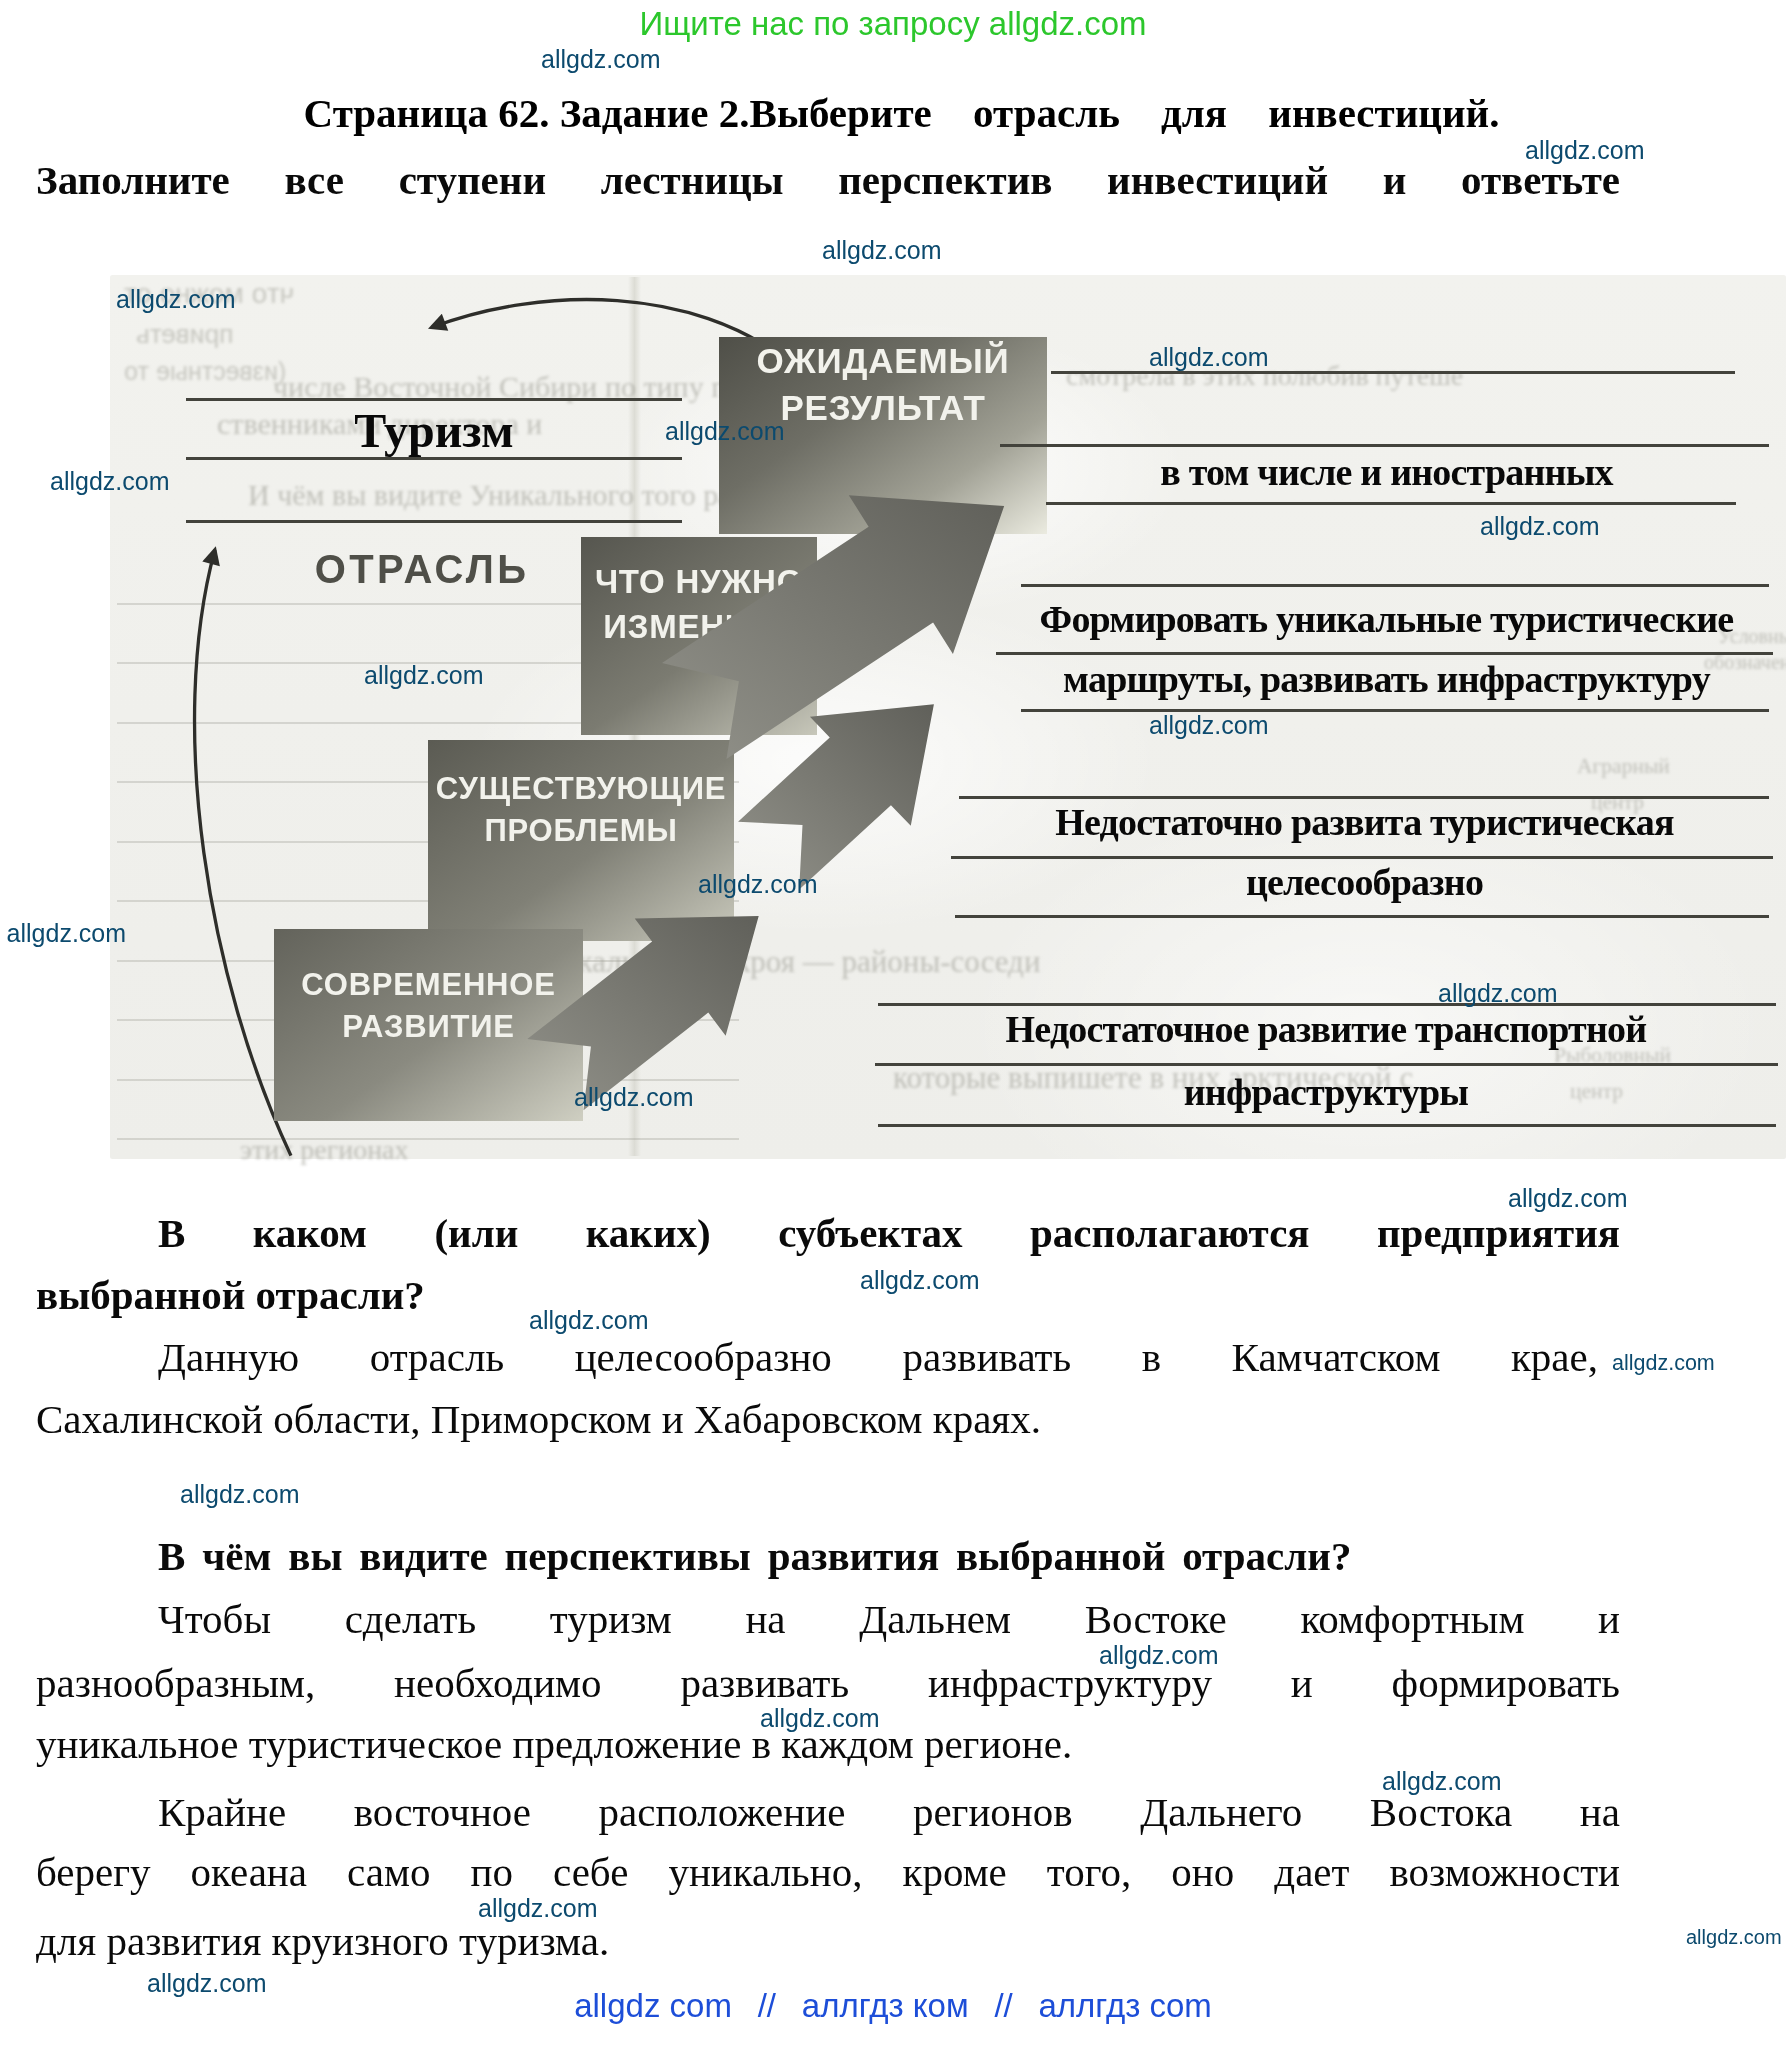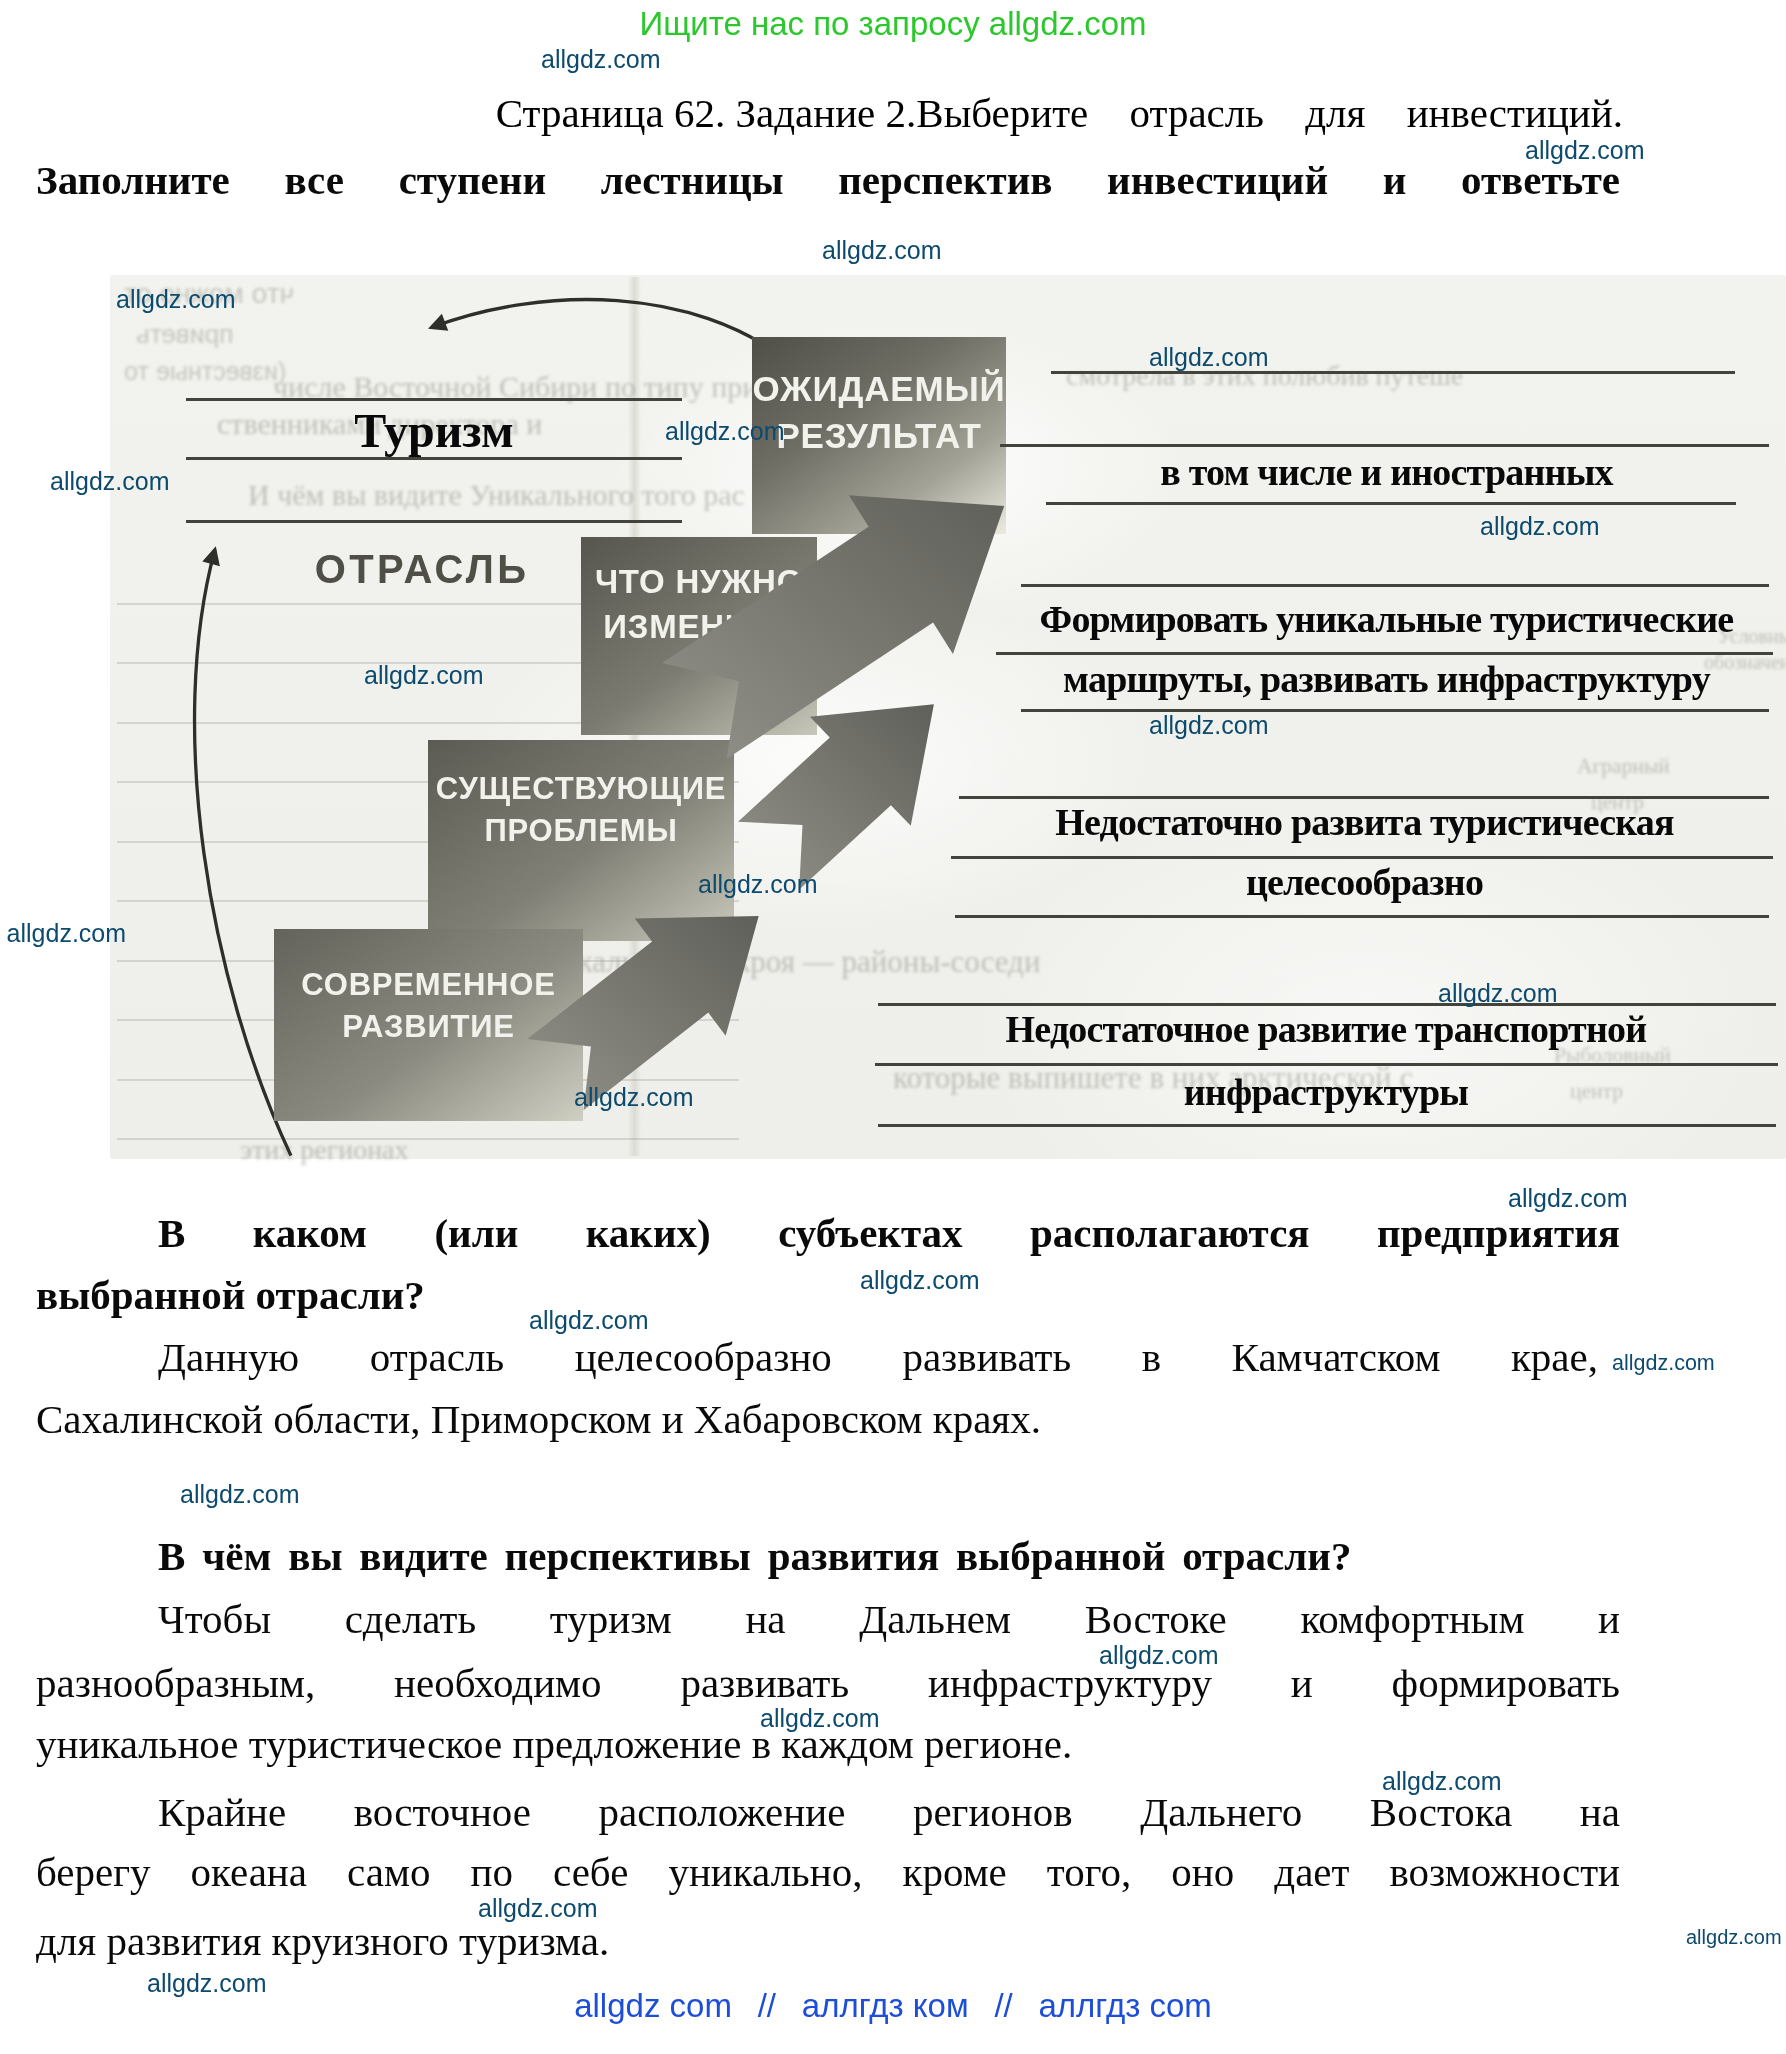--- a/index.html
+++ b/index.html
@@ -10,22 +10,22 @@
          font-family:"Liberation Sans",sans-serif;font-size:33px;}
   
   .wm{position:absolute;font-family:"Liberation Sans",sans-serif;color:#0c4a6e;
       white-space:nowrap;z-index:10;}
   
   .t{position:absolute;left:36px;width:1584px;font-family:"Liberation Serif",serif;
      font-size:41px;line-height:1.22;color:#0a0a0a;z-index:5;}
   .bold{font-weight:bold;}
   .ind{text-indent:122px;}
   .jl{text-align:justify;text-align-last:justify;}
-  #title1{position:absolute;left:168px;top:89px;width:1455px;display:flex;
-          justify-content:flex-end;font-size:41px;font-weight:normal;z-index:5;}
+  #title1{position:absolute;left:174px;top:89px;width:1455px;display:flex;
+          justify-content:center;font-size:41px;font-weight:bold;z-index:5;}
   #title1 .r{word-spacing:31px;}
   
   #scan{position:absolute;left:110px;top:275px;width:1676px;height:884px;z-index:0;
         border-radius:2.5px;
         background:
           radial-gradient(ellipse 413px 215px at 47% 22%, rgba(255,255,255,.95), rgba(255,255,255,0) 70%),
           radial-gradient(ellipse 496px 248px at 42% 55%, rgba(255,255,255,.80), rgba(255,255,255,0) 70%),
           radial-gradient(ellipse 579px 331px at 75% 85%, rgba(255,255,255,.55), rgba(255,255,255,0) 70%),
           linear-gradient(#f2f2ee,#eeeeea);}
   #crease{position:absolute;left:628px;top:277px;width:13.2px;height:879px;z-index:1;
@@ -35,21 +35,21 @@
       opacity:.55;white-space:nowrap;z-index:1;}
   .gh.m{transform:scaleX(-1);font-family:"Liberation Sans",sans-serif;color:#a3a39a;}
   
   .lay{position:absolute;left:0;top:0;pointer-events:none;}
   #svgU{z-index:2;} #svgO{z-index:4;}
   
   .sbox{position:absolute;box-sizing:border-box;color:#f2f2ec;z-index:3;
         font-family:"Liberation Sans",sans-serif;font-weight:bold;text-align:center;
         letter-spacing:0.8px;}
   .sbox .l{line-height:1.35;}
-  #b0{left:752px;top:337px;width:254px;height:197px;font-size:35px;padding-top:28px;
+  #b0{left:719px;top:337px;width:328px;height:197px;font-size:35px;
       background:linear-gradient(145deg,#4f4f48,#6e6e65 38%,#a2a296 72%,#ebebe0);}
   #b1{left:581px;top:537px;width:236px;height:198px;font-size:33px;padding-top:23px;
       background:linear-gradient(145deg,#56564f,#7b7b71 55%,#c7c7ba);}
   #b2{left:428px;top:740px;width:306px;height:201px;font-size:31px;padding-top:28px;
       background:linear-gradient(145deg,#5b5b53,#808076 55%,#c9c9bc);}
   #b3{left:274px;top:929px;width:309px;height:192px;font-size:31px;padding-top:35px;
       background:linear-gradient(145deg,#63635b,#8a8a80 55%,#cfcfc2);}
   
   .dg-line{position:absolute;height:2.5px;background:#43433c;z-index:5;}
   .dg{position:absolute;font-family:"Liberation Serif",serif;font-weight:bold;color:#090909;

